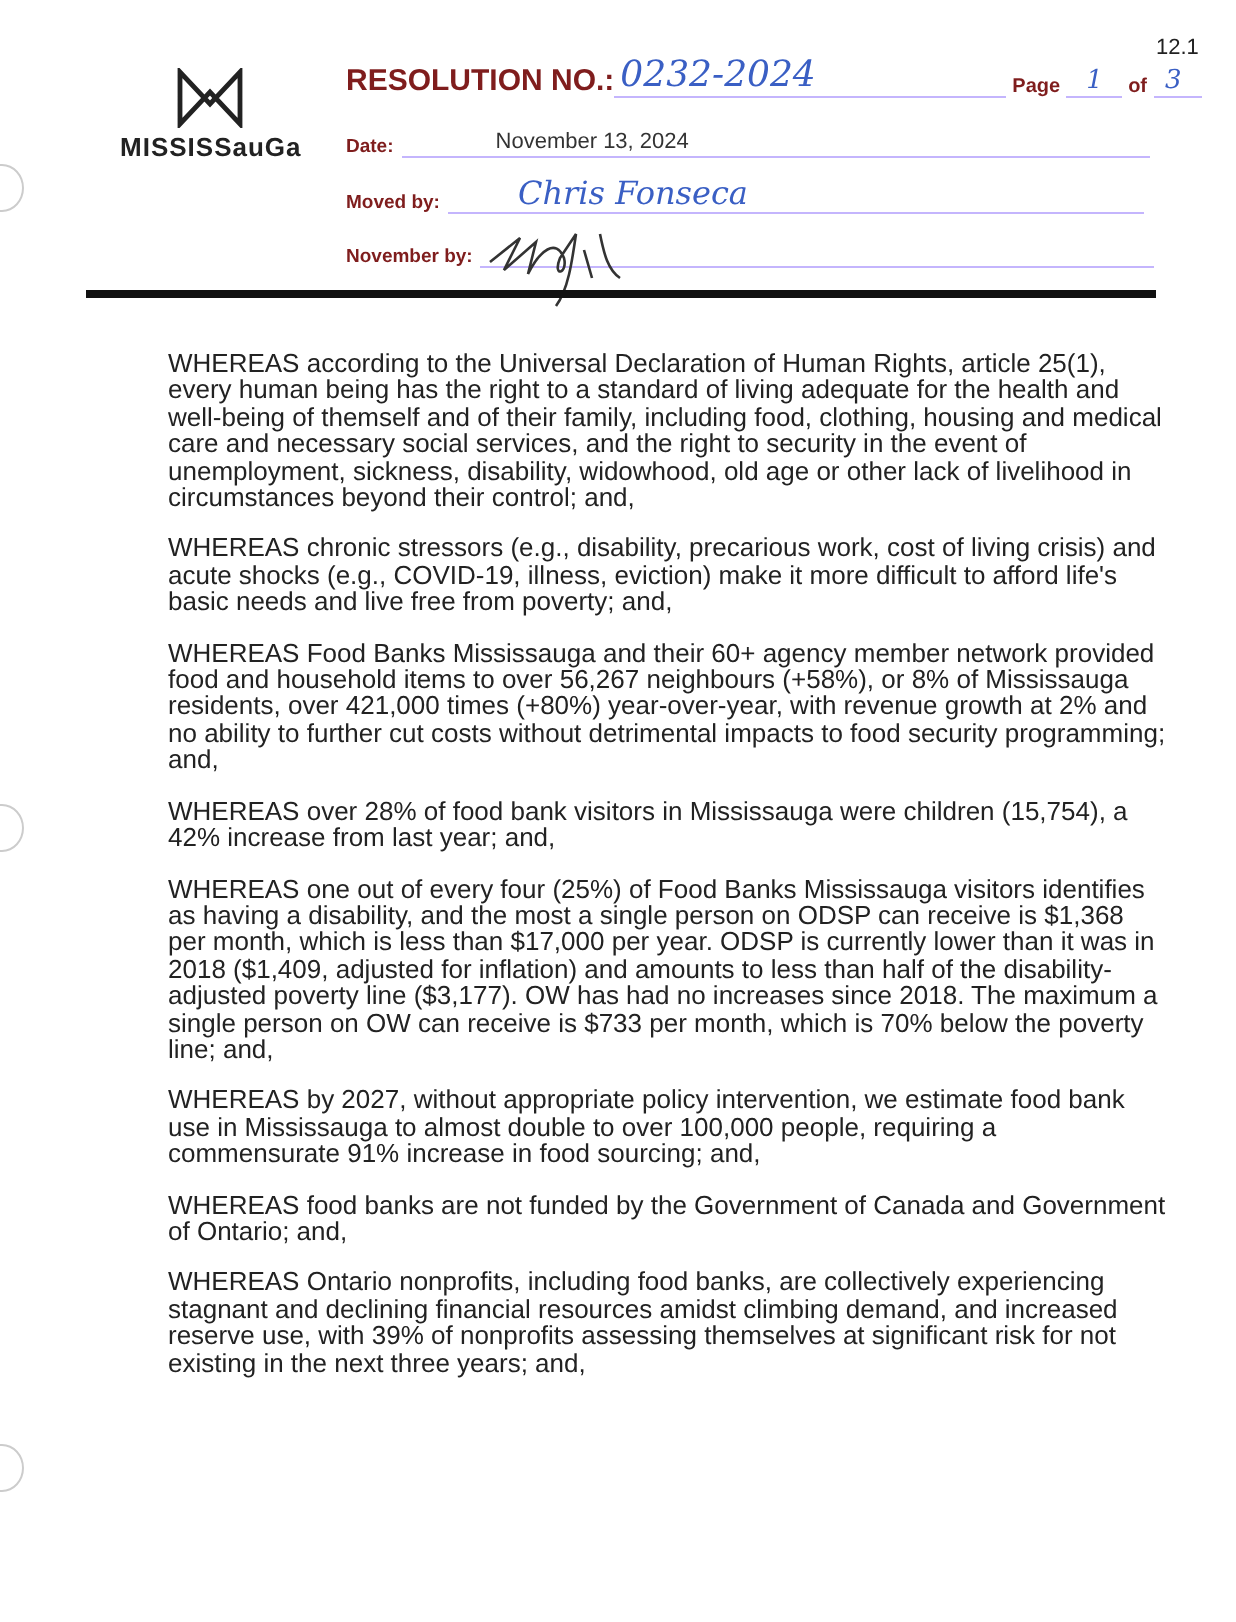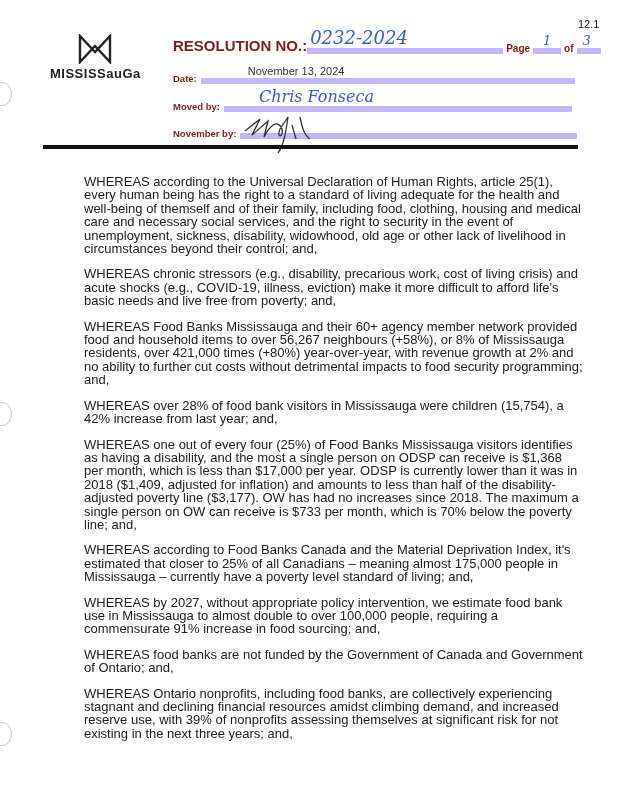--- a/index.html
+++ b/index.html
@@ -1,24 +1,24 @@
 <!DOCTYPE html>
 <html><head>
 <meta charset="utf-8">
 <style>
   html, body { margin:0; padding:0; background:#ffffff; }
   body { width:618px; height:811px; position:relative; overflow:hidden; font-family:"Liberation Sans", sans-serif; color:#222; }
   .page-num { position:absolute; left:578px; top:18px; font-size:11px; color:#222; }
-  .logo { position:absolute; left:50px; top:34px; width:90px; text-align:right; }
+  .logo { position:absolute; left:60px; top:34px; width:90px; text-align:right; }
   .logo svg { display:block; margin:0 auto; }
   .logo-text { font-size:13px; font-weight:bold; letter-spacing:0.5px; color:#222; margin-top:2px; }
   .hole { position:absolute; left:-10px; width:20px; height:22px; border:1px solid #ccc; border-radius:50%; }
   .header-field { position:absolute; left:173px; display:flex; align-items:flex-end; }
   .label { font-weight:bold; color:#7f1d1d; white-space:nowrap; }
-  .line { border-bottom:6px solid #c4b5fd; height:14px; position:relative; }
+  .line { border-bottom:1px solid #c4b5fd; height:14px; position:relative; }
   .hand { font-family:"DejaVu Serif", serif; font-style:italic; color:#3a5fc4; position:absolute; bottom:0; white-space:nowrap; }
   .rule { position:absolute; left:43px; top:145px; width:535px; height:4px; background:#111; }
   .body-text { position:absolute; left:84px; top:175px; width:500px; font-size:13px; line-height:13.4px; color:#222; }
   .body-text p { margin:0 0 12px 0; }
   .footer { position:absolute; left:50px; top:834px; font-size:8px; color:#333; }
 </style>
 </head>
 <body>
 
 <div class="page-num">12.1</div>
@@ -73,19 +73,18 @@
 </div>
 
 <div class="rule"></div>
 
 <div class="body-text">
   <p>WHEREAS according to the Universal Declaration of Human Rights, article 25(1), every human being has the right to a standard of living adequate for the health and well-being of themself and of their family, including food, clothing, housing and medical care and necessary social services, and the right to security in the event of unemployment, sickness, disability, widowhood, old age or other lack of livelihood in circumstances beyond their control; and,</p>
   <p>WHEREAS chronic stressors (e.g., disability, precarious work, cost of living crisis) and acute shocks (e.g., COVID-19, illness, eviction) make it more difficult to afford life's basic needs and live free from poverty; and,</p>
   <p>WHEREAS Food Banks Mississauga and their 60+ agency member network provided food and household items to over 56,267 neighbours (+58%), or 8% of Mississauga residents, over 421,000 times (+80%) year-over-year, with revenue growth at 2% and no ability to further cut costs without detrimental impacts to food security programming; and,</p>
   <p>WHEREAS over 28% of food bank visitors in Mississauga were children (15,754), a 42% increase from last year; and,</p>
   <p>WHEREAS one out of every four (25%) of Food Banks Mississauga visitors identifies as having a disability, and the most a single person on ODSP can receive is $1,368 per month, which is less than $17,000 per year. ODSP is currently lower than it was in 2018 ($1,409, adjusted for inflation) and amounts to less than half of the disability-adjusted poverty line ($3,177).   OW has had no increases since 2018. The maximum a single person on OW can receive is $733 per month, which is 70% below the poverty line; and,</p>
-  <p>WHEREAS according to Food Banks Canada and the Material Deprivation Index, it's estimated that closer to 25% of all Canadians – meaning almost 175,000 people in Mississauga – currently have a poverty level standard of living; and,</p>
   <p>WHEREAS by 2027, without appropriate policy intervention, we estimate food bank use in Mississauga to almost double to over 100,000 people, requiring a commensurate 91% increase in food sourcing; and,</p>
   <p>WHEREAS food banks are not funded by the Government of Canada and Government of Ontario; and,</p>
   <p>WHEREAS Ontario nonprofits, including food banks, are collectively experiencing stagnant and declining financial resources amidst climbing demand, and increased reserve use, with 39% of nonprofits assessing themselves at significant risk for not existing in the next three years;  and,</p>
 </div>
 
 <div class="footer">Form 2617 (2012-08)</div>
 
 </body></html>

